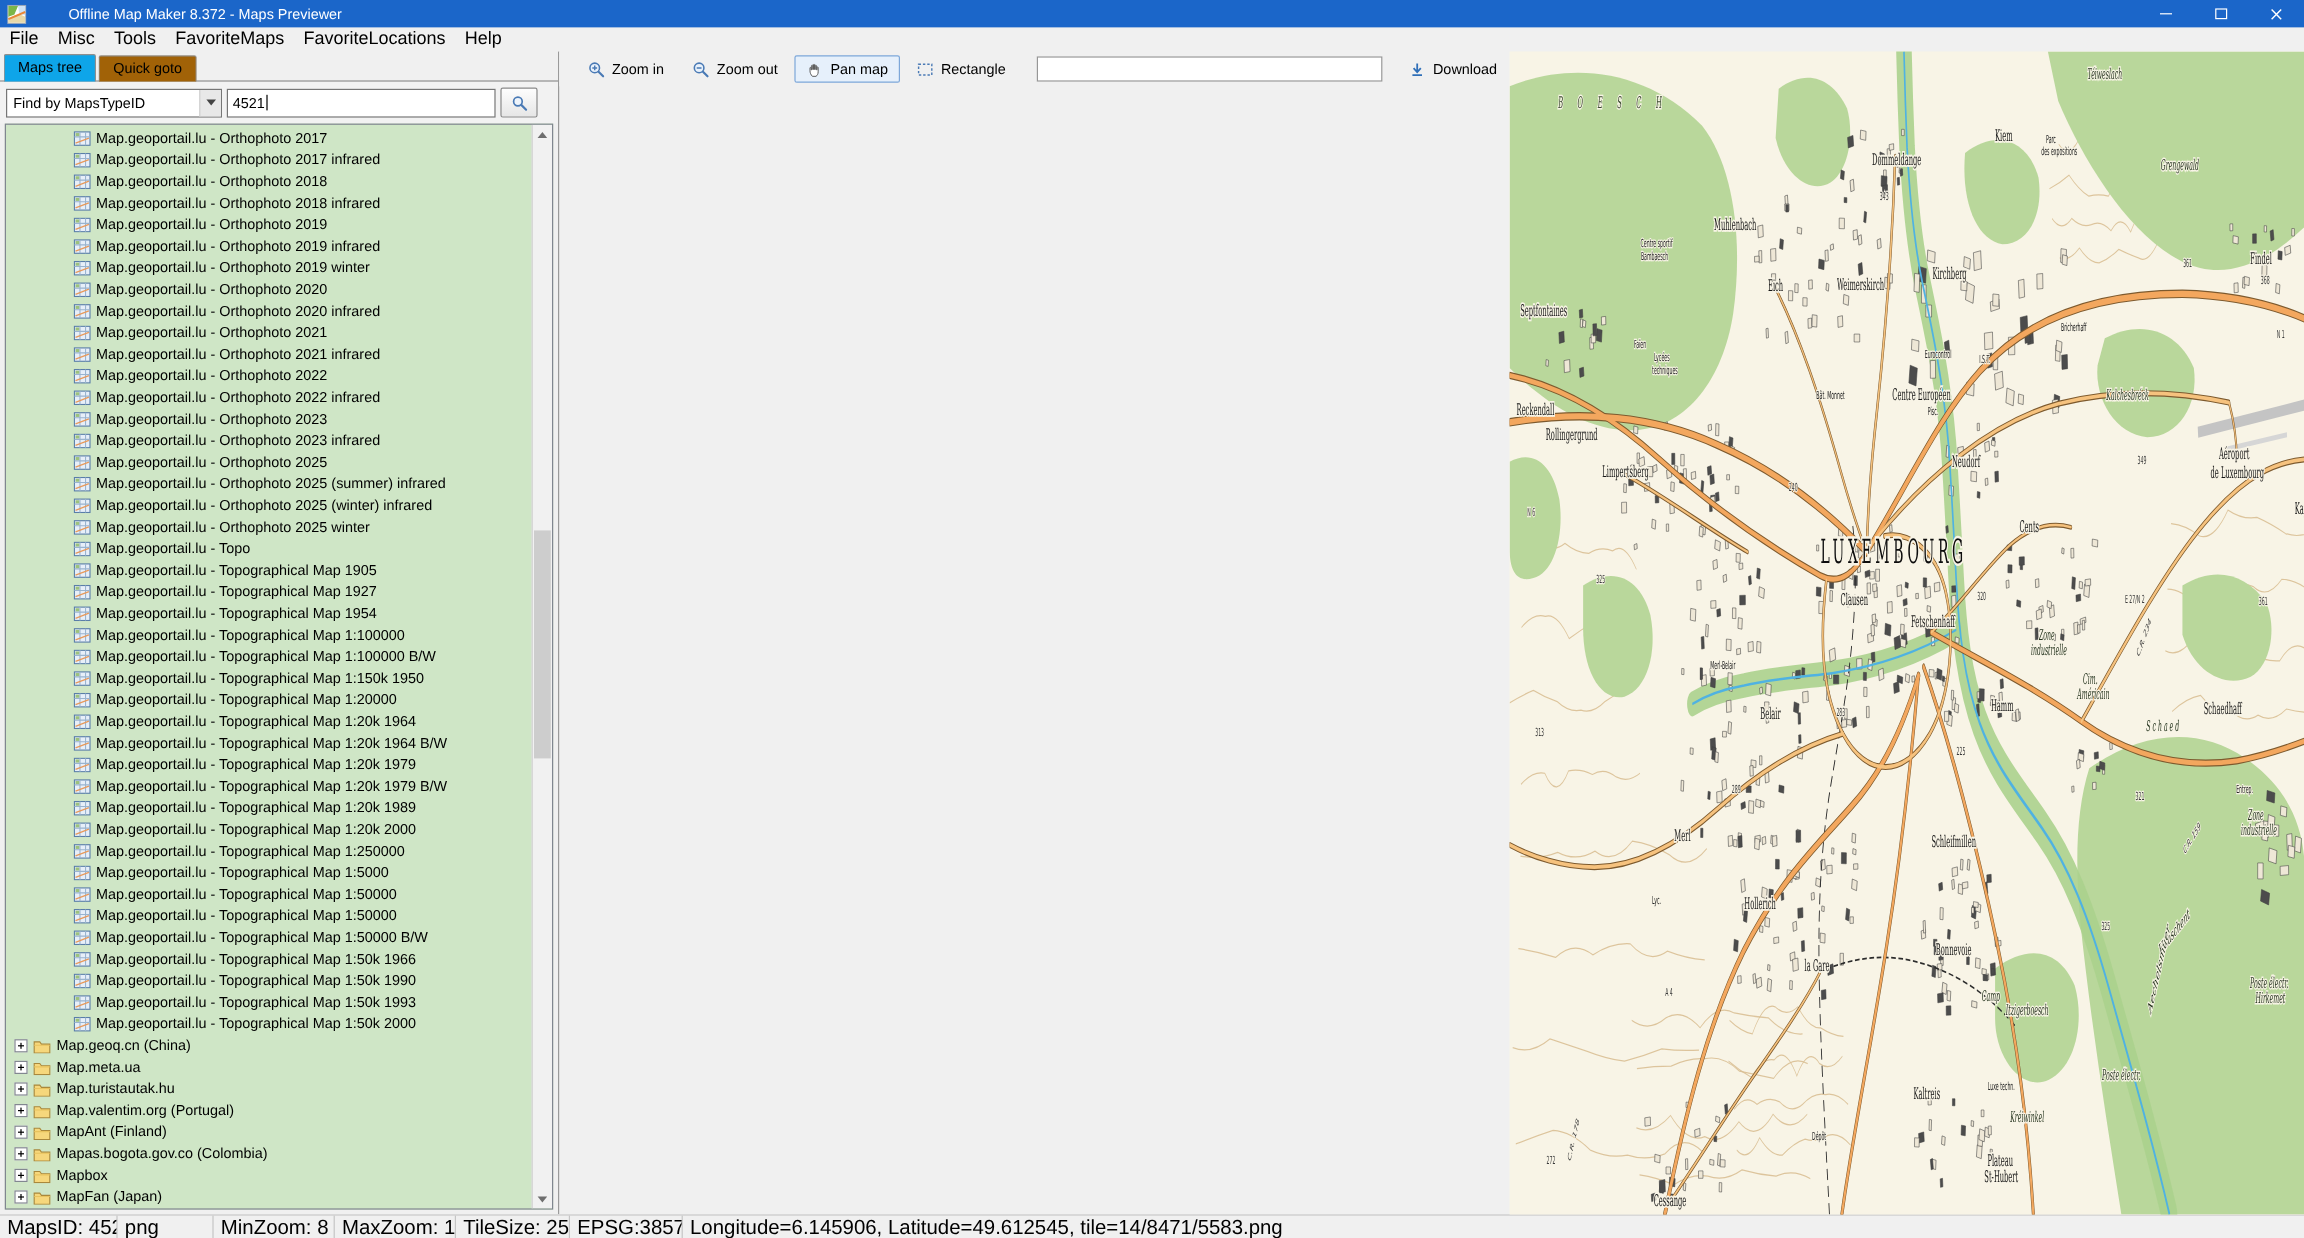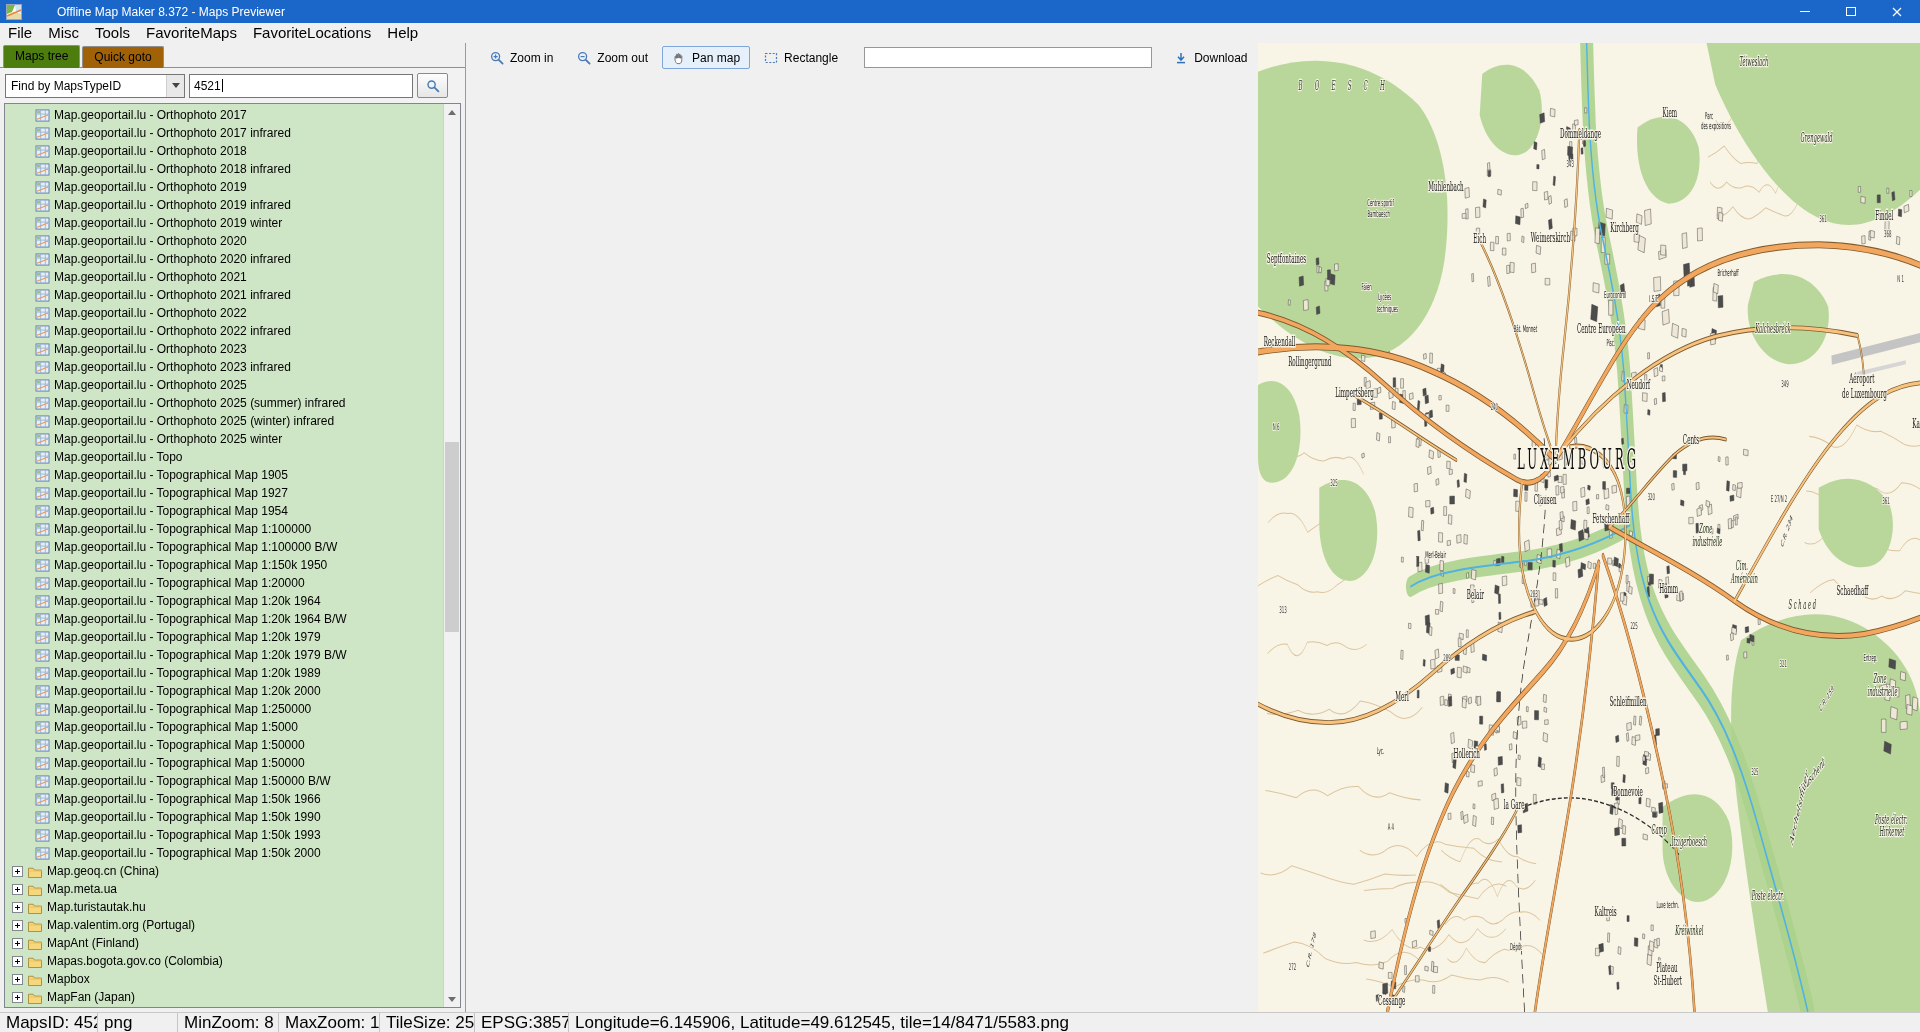--- a/index.html
+++ b/index.html
@@ -25,33 +25,33 @@
   .menubar { height:20px; background:#f0f0f0; display:flex; align-items:flex-end; font-size:15px; flex:0 0 auto; }
   .menu-item { padding:2px 8px; }
 
   
   .content { flex:1 1 auto; display:flex; min-height:0; }
 
   
   .left-panel { width:466px; flex:0 0 auto; background:#f0f0f0; border-right:1px solid #9a9a9a; display:flex; flex-direction:column; min-height:0; }
   .tabs { height:24px; display:flex; align-items:flex-end; padding-left:3px; flex:0 0 auto; }
   .tab { font-size:12px; padding:3px 11px 4px; border:1px solid #8f8f8f; border-bottom:none; border-radius:2px 2px 0 0; background:#a16207; margin-right:2px; position:relative; top:1px; }
-  .tab.active { background:#4d7c0f; padding-bottom:5px; z-index:2; }
+  .tab.active { background:#0ea5e9; padding-bottom:5px; z-index:2; }
   .search-row { height:36px; display:flex; align-items:center; gap:4px; padding:5px; border-top:1px solid #8f8f8f; background:#f2f2f2; flex:0 0 auto; }
   .combo { width:180px; height:24px; background:#fff; border:1px solid #767676; display:flex; align-items:center; font-size:12px; padding-left:5px; }
   .combo-arrow-box { margin-left:auto; width:18px; height:100%; background:#e8e8e8; border-left:1px solid #cfcfcf; display:flex; align-items:center; justify-content:center; }
   .combo-arrow { width:0; height:0; border-left:4px solid transparent; border-right:4px solid transparent; border-top:5px solid #444; }
   .search-input { width:224px; height:24px; background:#fff; border:1px solid #767676; font-size:12px; display:flex; align-items:center; padding:0 4px; }
   .caret { display:inline-block; width:1px; height:13px; background:#000; margin-left:1px; }
   .search-btn { width:31px; height:25px; border:1px solid #8a8a8a; border-radius:2px; background:linear-gradient(#fdfdfd,#e6e6e6); display:flex; align-items:center; justify-content:center; }
 
   .tree-frame { flex:1 1 auto; margin:0 4px 4px 4px; border:1px solid 808690; border:1px solid #808690; background:#cfe6c6; position:relative; overflow:hidden; min-height:0; }
   .tree { position:absolute; inset:0 17px 0 0; overflow:hidden; padding-top:2px; font-size:12px; color:#000; }
   .trow { height:18px; display:flex; align-items:center; gap:4px; white-space:nowrap; }
-  .trow.leaf { padding-left:30px; }
+  .trow.leaf { padding-left:56px; }
   .trow.folder { padding-left:7px; }
   .expander { width:11px; height:11px; background:#fff; border:1px solid #828790; position:relative; flex:0 0 auto; }
   .expander::before { content:""; position:absolute; left:2px; right:2px; top:4px; height:1px; background:#000; }
   .expander::after  { content:""; position:absolute; top:2px; bottom:2px; left:4px; width:1px; background:#000; }
   .ticon { flex:0 0 auto; display:flex; }
 
   .tree-scroll { position:absolute; top:0; right:0; bottom:0; width:17px; background:#f1f1f1; border-left:1px solid #d0d0d0; }
   .scroll-thumb { position:absolute; left:1px; width:14px; top:338px; height:190px; background:#cdcdcd; }
   .scroll-arrow { position:absolute; left:0; width:16px; height:16px; display:flex; align-items:center; justify-content:center; }
   .scroll-arrow.up { top:0; } .scroll-arrow.down { bottom:0; }

